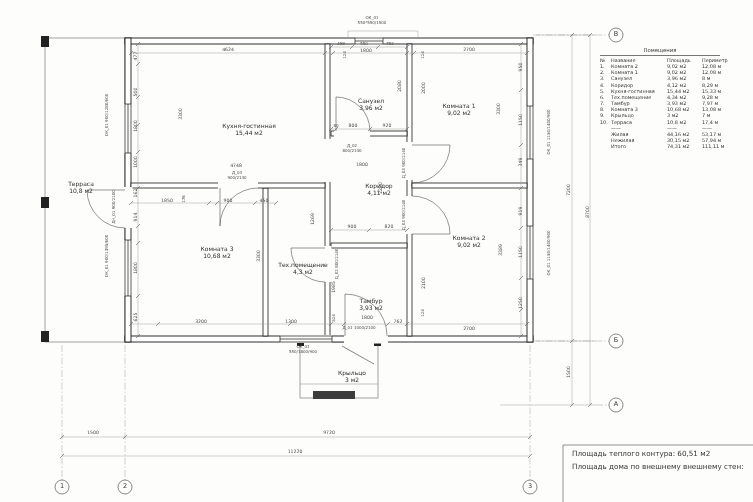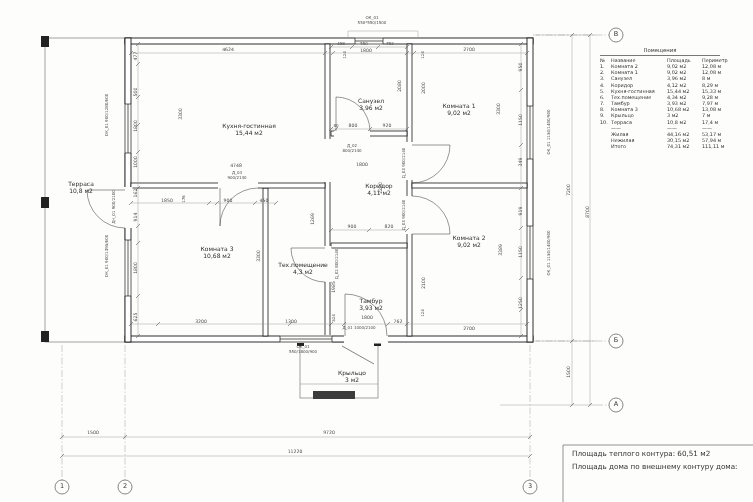--- a/index.html
+++ b/index.html
@@ -364,16 +364,16 @@
           <span class="cell"></span>
           <span class="cell">Итого</span>
           <span class="cell">74,31 м2</span>
           <span class="cell">111,11 м</span>
         </div>
       </div>
   </div>
 
   <div class="notes">
     <div>Площадь теплого контура: 60,51 м2</div>
-    <div>Площадь дома по внешнему контуру дома:</div>
+    <div>Площадь дома по внешнему внешнему стен:</div>
   </div>
 
 </div>
 
 </body></html>

